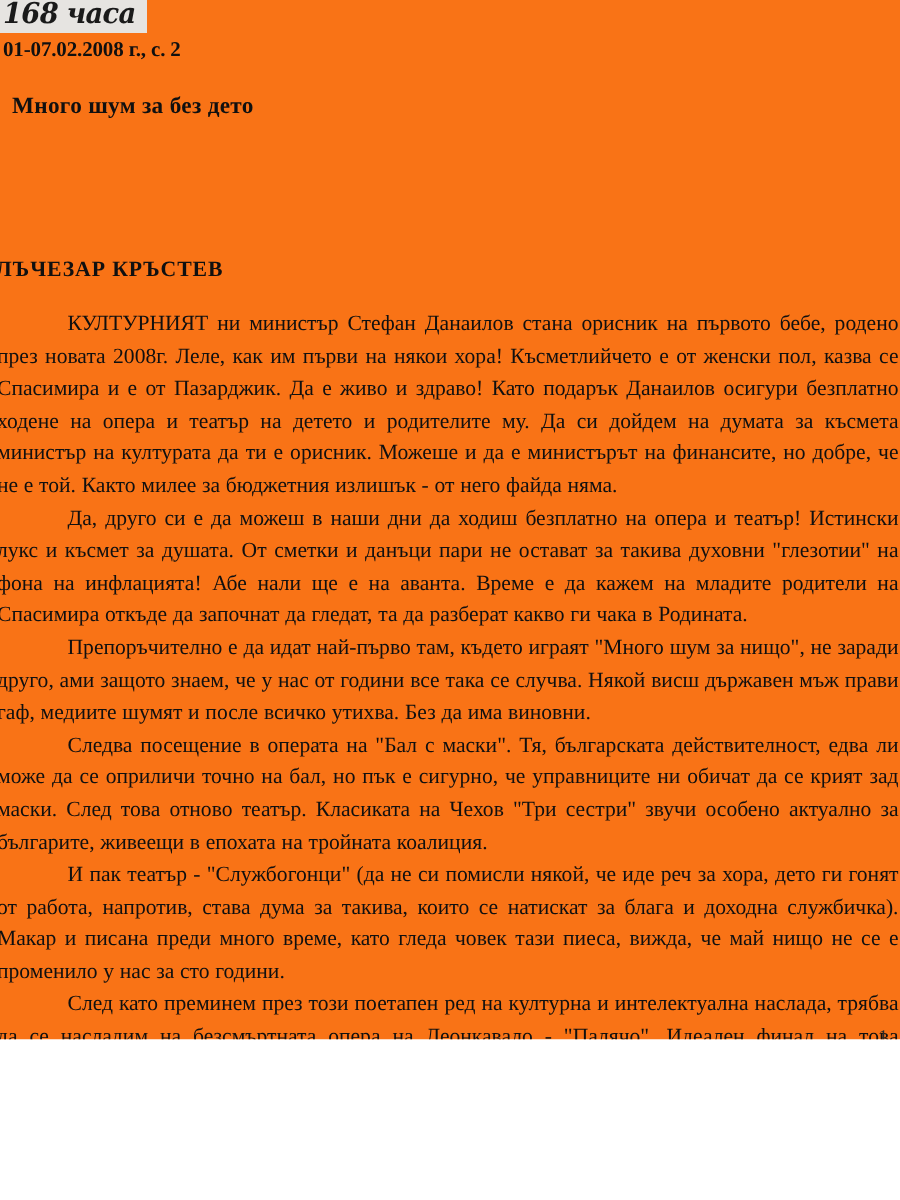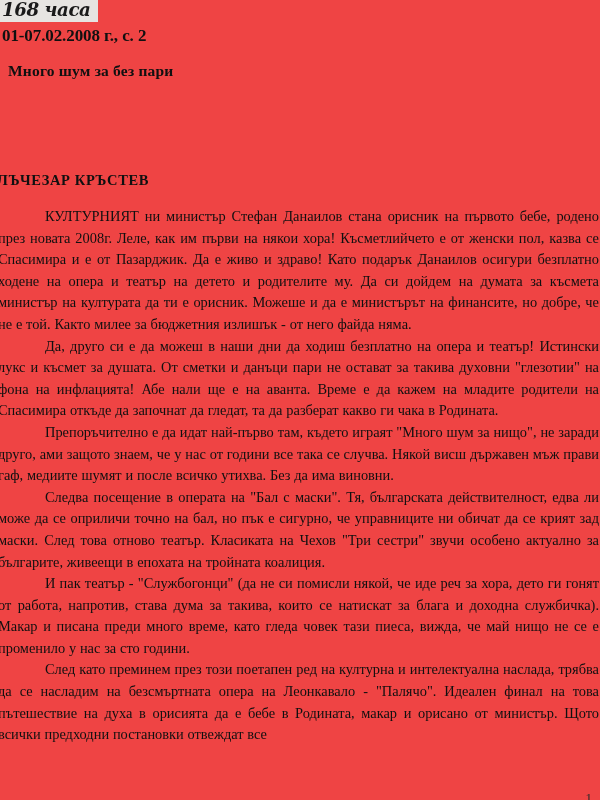--- a/index.html
+++ b/index.html
@@ -4,22 +4,22 @@
 <title>168 chasa clipping</title>
 <style>
   html, body {
     margin: 0;
     padding: 0;
     background: #ffffff;
   }
   .page {
     position: relative;
     width: 600px;
-    height: 800px;
-    background: #ef4444;
+    height: 693px;
+    background: #f97316;
     overflow: hidden;
     font-family: "Liberation Serif", "DejaVu Serif", serif;
     color: #101010;
   }
 
   
   .masthead {
     position: absolute;
     left: 0;
     top: 0;
@@ -40,21 +40,21 @@
     color: #1a1a1a;
     white-space: nowrap;
     transform: scaleX(0.96);
     transform-origin: left top;
   }
 
   .issue-line {
     position: absolute;
     left: 2px;
     top: 26px;
-    font-size: 17px;
+    font-size: 14px;
     font-weight: bold;
     letter-spacing: -0.1px;
     white-space: nowrap;
   }
 
   
   .headline {
     position: absolute;
     left: 8px;
     top: 62px;
@@ -116,21 +116,21 @@
 <body>
 
 <div class="page">
 
   <div class="masthead">
     <div class="masthead-logo">168 часа</div>
   </div>
 
   <div class="issue-line">01-07.02.2008 г., с. 2</div>
 
-  <div class="headline">Много шум за без пари</div>
+  <div class="headline">Много шум за без дето</div>
 
 
   <div class="byline">ЛЪЧЕЗАР КРЪСТЕВ</div>
 
   <div class="article-body">
     <p class="para">КУЛТУРНИЯТ ни министър Стефан Данаилов стана орисник на първото бебе, родено през новата 2008г. Леле, как им първи на някои хора! Късметлийчето е от женски пол, казва се Спасимира и е от Пазарджик. Да е живо и здраво! Като подарък Данаилов осигури безплатно ходене на опера и театър на детето и родителите му. Да си дойдем на думата за късмета министър на културата да ти е орисник. Можеше и да е министърът на финансите, но добре, че не е той. Както милее за бюджетния излишък - от него файда няма.</p>
     <p class="para">Да, друго си е да можеш в наши дни да ходиш безплатно на опера и театър! Истински лукс и късмет за душата. От сметки и данъци пари не остават за такива духовни "глезотии" на фона на инфлацията! Абе нали ще е на аванта. Време е да кажем на младите родители на Спасимира откъде да започнат да гледат, та да разберат какво ги чака в Родината.</p>
     <p class="para">Препоръчително е да идат най-първо там, където играят "Много шум за нищо", не заради друго, ами защото знаем, че у нас от години все така се случва. Някой висш държавен мъж прави гаф, медиите шумят и после всичко утихва. Без да има виновни.</p>
     <p class="para">Следва посещение в операта на "Бал с маски". Тя, българската действителност, едва ли може да се оприличи точно на бал, но пък е сигурно, че управниците ни обичат да се крият зад маски. След това отново театър. Класиката на Чехов "Три сестри" звучи особено актуално за българите, живеещи в епохата на тройната коалиция.</p>
     <p class="para">И пак театър - "Службогонци" (да не си помисли някой, че иде реч за хора, дето ги гонят от работа, напротив, става дума за такива, които се натискат за блага и доходна службичка). Макар и писана преди много време, като гледа човек тази пиеса, вижда, че май нищо не се е променило у нас за сто години.</p>

